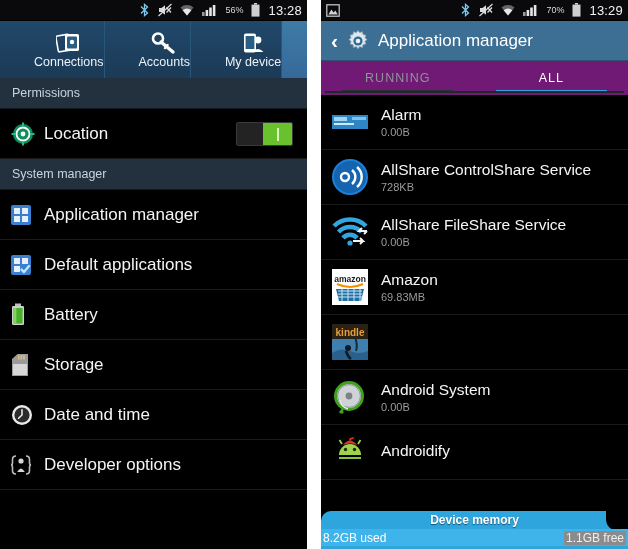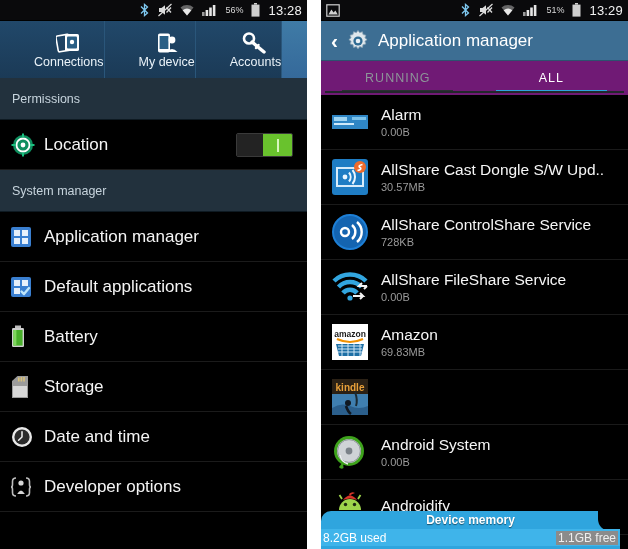--- a/index.html
+++ b/index.html
@@ -34,21 +34,21 @@
     background:linear-gradient(#21486a,#1b3a56);
     padding-left:34px;
   }
   .tab:last-child { border-right:none; }
   .tab.active { background:linear-gradient(#3f7ba6,#35699a); }
   .tab-label { color:#eaf2f8; font-size:12.5px; white-space:nowrap; }
   .tab-ico { height:24px; display:flex; align-items:flex-end; }
 
   
   .section {
-    height:42px; background:#22313d; display:flex; align-items:center;
+    height:31px; background:#22313d; display:flex; align-items:center;
     padding-left:12px; color:#c7d4dd; font-size:12.5px;
     border-bottom:1px solid #0e1a22;
   }
 
   
   .srow {
     height:50px; display:flex; align-items:center; padding:0 8px 0 10px;
     border-bottom:1px solid #1b1b1b; background:#000;
   }
   .srow-ico { width:34px; display:flex; align-items:center; justify-content:flex-start; }
@@ -91,21 +91,21 @@
     border-bottom:1px solid #1a1a1a;
   }
   .aicon { width:38px; height:38px; margin-right:12px; flex:none; position:relative;
            display:flex; align-items:center; justify-content:center; }
   .atext { display:flex; flex-direction:column; gap:2px; min-width:0; }
   .aname { color:#f6f6f6; font-size:15.5px; white-space:nowrap; overflow:hidden; }
   .asize { color:#9a9a9a; font-size:11px; }
 
   
   .memfoot {
-    position:absolute; left:0; right:8px; bottom:0; height:38px;
+    position:absolute; left:0; right:0; bottom:0; height:38px;
     background:#2fa5de; color:#fff;
     border-top-left-radius:10px; border-top-right-radius:10px;
   }
   .mem-title { text-align:center; font-size:12px; font-weight:bold; padding-top:2px;
                text-shadow:0 1px 1px rgba(0,0,0,.5); }
   .mem-bar { position:relative; height:17px; margin-top:2px; background:#3fb4ea; display:flex;
              align-items:center; justify-content:space-between; padding:0 2px; }
   .mem-used { font-size:12px; color:#ffffff; }
   .mem-free { font-size:12px; color:#efefef; background:#8b8b8b; padding:0 2px; }
   .memfoot::before{
@@ -169,37 +169,37 @@
             <rect x="9" y="3" width="14" height="17" rx="1.6" fill="#fff"></rect>
             <rect x="11" y="5.5" width="10" height="12" rx="1" fill="#2a5f85"></rect>
             <circle cx="16" cy="11" r="2.2" fill="#fff"></circle>
           </svg>
         </span>
         <span class="tab-label">Connections</span>
       </div>
       <div class="tab">
         <span class="tab-ico">
           <svg width="26" height="24" viewBox="0 0 26 24">
+            <circle cx="7" cy="7.5" r="5" fill="none" stroke="#fff" stroke-width="2.6"></circle>
+            <path d="M10 11 L22 21" stroke="#fff" stroke-width="3.4" stroke-linecap="round"></path>
+            <path d="M16.5 14 L14 17" stroke="#fff" stroke-width="2.4" stroke-linecap="round"></path>
+          </svg>
+        </span>
+        <span class="tab-label">Accounts</span>
+      </div>
+      <div class="tab">
+        <span class="tab-ico">
+          <svg width="26" height="24" viewBox="0 0 26 24">
             <rect x="4" y="2.5" width="12" height="19" rx="1.8" fill="#fff"></rect>
             <rect x="5.6" y="5" width="8.8" height="13" fill="#2a5f85"></rect>
             <circle cx="18" cy="9" r="3.4" fill="#fff"></circle>
             <path d="M12.5 21 q5.5-6 11 0 z" fill="#fff"></path>
           </svg>
         </span>
         <span class="tab-label">My device</span>
-      </div>
-      <div class="tab">
-        <span class="tab-ico">
-          <svg width="26" height="24" viewBox="0 0 26 24">
-            <circle cx="7" cy="7.5" r="5" fill="none" stroke="#fff" stroke-width="2.6"></circle>
-            <path d="M10 11 L22 21" stroke="#fff" stroke-width="3.4" stroke-linecap="round"></path>
-            <path d="M16.5 14 L14 17" stroke="#fff" stroke-width="2.4" stroke-linecap="round"></path>
-          </svg>
-        </span>
-        <span class="tab-label">Accounts</span>
       </div>
       <div class="tab active">
         <span class="tab-ico">
           <svg width="26" height="24" viewBox="0 0 26 24">
             <rect x="3" y="5" width="20" height="13" rx="1.5" fill="#fff"></rect>
             <circle cx="8.5" cy="11.5" r="1.7" fill="#3f7ba6"></circle>
             <circle cx="13" cy="11.5" r="1.7" fill="#3f7ba6"></circle>
             <circle cx="17.5" cy="11.5" r="1.7" fill="#3f7ba6"></circle>
           </svg>
         </span>
@@ -341,21 +341,21 @@
           </svg>
         </span>
         <span class="ic">
           <svg width="15" height="12" viewBox="0 0 15 12">
             <rect x="0" y="8" width="2.6" height="4" fill="#9a9a9a"></rect>
             <rect x="3.6" y="6" width="2.6" height="6" fill="#e6e6e6"></rect>
             <rect x="7.2" y="3.5" width="2.6" height="8.5" fill="#e6e6e6"></rect>
             <rect x="10.8" y="1" width="2.6" height="11" fill="#e6e6e6"></rect>
           </svg>
         </span>
-        <span class="sb-pct">51%</span>
+        <span class="sb-pct">70%</span>
         <span class="ic">
           <svg width="9" height="14" viewBox="0 0 9 14">
             <rect x="3" y="0" width="3" height="1.6" fill="#cfcfcf"></rect>
             <rect x="0.5" y="1.6" width="8" height="12" fill="#cfcfcf"></rect>
           </svg>
         </span>
         <span class="sb-time">13:29</span>
       </div>
     </div>
 
@@ -392,36 +392,20 @@
             <rect x="2" y="8" width="20" height="2" fill="#cfe9fa"></rect>
             <rect x="20" y="2" width="14" height="3" fill="#7cc2ea"></rect>
           </svg>
         </span>
         <span class="atext">
           <span class="aname">Alarm</span>
           <span class="asize">0.00B</span>
         </span>
       </div>
 
-      <div class="arow">
-        <span class="aicon">
-          <svg width="38" height="38" viewBox="0 0 38 38">
-            <rect x="1" y="1" width="36" height="36" rx="3" fill="#1f7dc4"></rect>
-            <rect x="6" y="10" width="26" height="18" fill="none" stroke="#d8ecfa" stroke-width="2"></rect>
-            <circle cx="14" cy="19" r="2.4" fill="#eaf6ff"></circle>
-            <path d="M18 14.5 a7 7 0 0 1 0 9 M21.5 12 a11 11 0 0 1 0 14" fill="none" stroke="#eaf6ff" stroke-width="2"></path>
-            <circle cx="29" cy="9" r="6" fill="#ef6b2b"></circle>
-            <path d="M31.5 6.5 q-5 1.2 -2.5 3 q2.5 1.8 -2.5 3" fill="none" stroke="#fff" stroke-width="1.6"></path>
-          </svg>
-        </span>
-        <span class="atext clip">
-          <span class="aname">AllShare Cast Dongle S/W Upd..</span>
-          <span class="asize">30.57MB</span>
-        </span>
-      </div>
 
       <div class="arow">
         <span class="aicon">
           <svg width="38" height="38" viewBox="0 0 38 38">
             <circle cx="19" cy="19" r="17" fill="#1464b0"></circle>
             <circle cx="19" cy="19" r="17" fill="none" stroke="#1d7fd6" stroke-width="2"></circle>
             <circle cx="14" cy="19" r="4" fill="none" stroke="#fff" stroke-width="2.4"></circle>
             <path d="M21 12 a9 9 0 0 1 0 14 M26 9 a13 13 0 0 1 0 20" fill="none" stroke="#fff" stroke-width="2.4"></path>
           </svg>
         </span>

